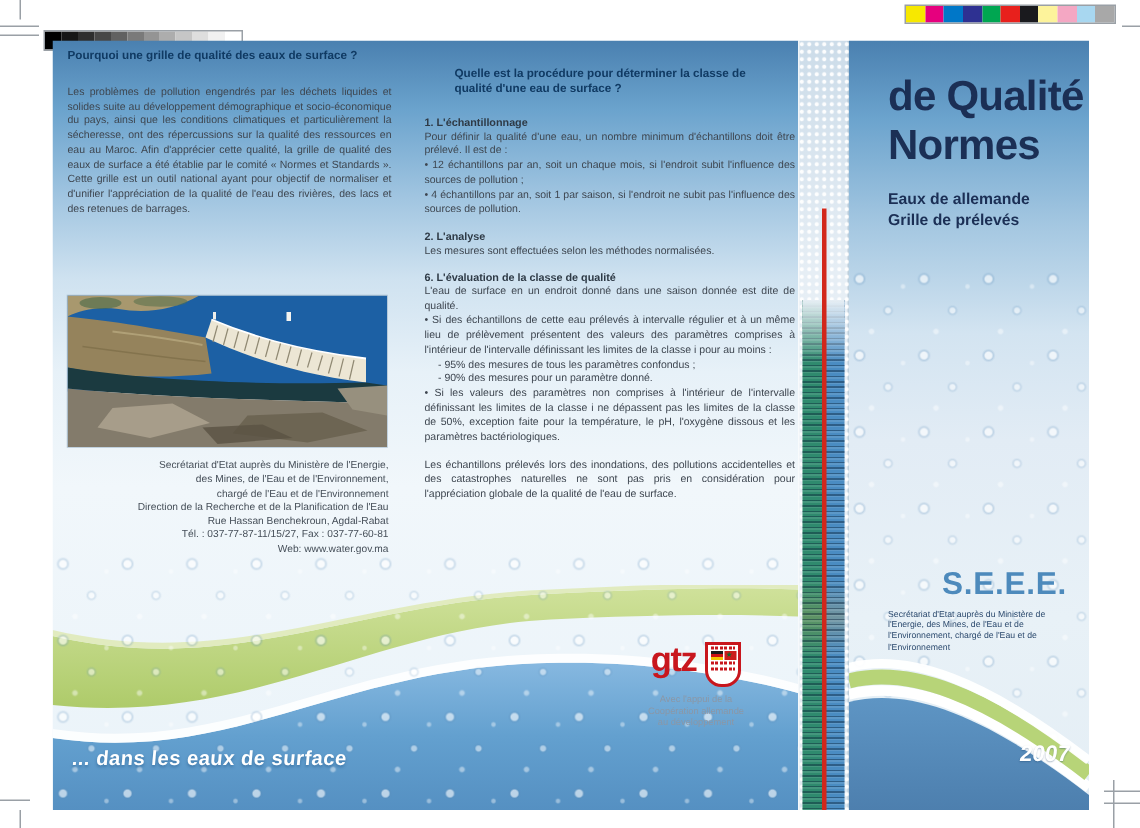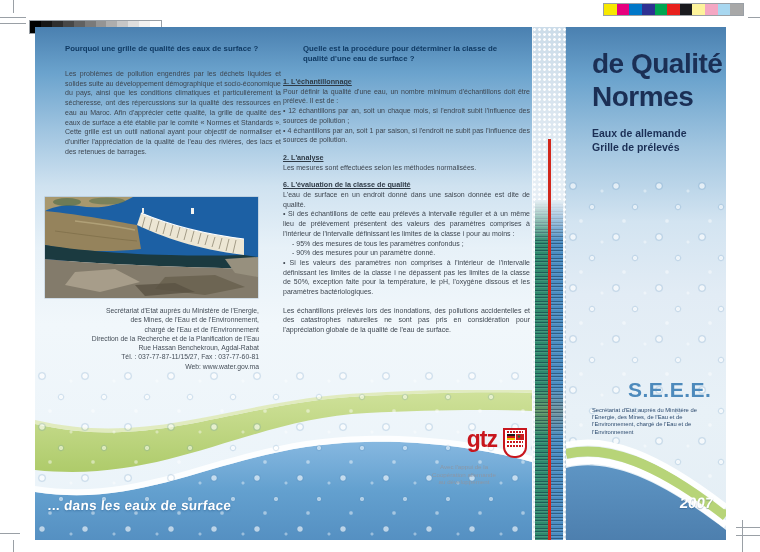--- a/index.html
+++ b/index.html
@@ -26,29 +26,29 @@
                #e7f1f8 43%,#f1f7fb 58%,#eaf3f9 100%);
   }
   .drops{
     background-image:
       radial-gradient(circle at 7px 9px, rgba(255,255,255,.60) 0 2.2px, rgba(90,140,185,.25) 3.2px, transparent 4.6px),
       radial-gradient(circle at 26px 30px, rgba(255,255,255,.50) 0 1.6px, rgba(90,140,185,.20) 2.5px, transparent 3.8px),
       radial-gradient(circle at 15px 44px, rgba(255,255,255,.45) 0 1.2px, transparent 2.4px),
       radial-gradient(circle at 36px 14px, rgba(255,255,255,.40) 0 1px, transparent 2px);
     background-size:43px 51px;
   }
-  .col-left{position:absolute;left:10px;top:17px;width:216px;margin-left:20px;}
+  .col-left{position:absolute;left:10px;top:5px;width:216px;}
   .col-mid{position:absolute;left:248px;top:17px;width:247px;}
   .h-col{
     font-size:7.8px;font-weight:bold;color:#103a63;line-height:10px;
     margin:0 0 15px 0;white-space:nowrap;
   }
   .h-col.wrap{white-space:normal;width:210px;margin-bottom:13px;margin-left:20px;}
   .body-txt{font-size:7px;line-height:9.7px;color:#3e4650;text-align:justify;margin:0;}
-  .subhead{font-size:7.2px;font-weight:bold;color:#2e3a46;line-height:9.7px;margin-top:8px;text-decoration:underline;}
+  .subhead{font-size:7.2px;font-weight:bold;color:#2e3a46;line-height:9.7px;margin-top:8px;}
   .indent{padding-left:9px;text-align:left;}
   .gap-top{margin-top:9px;}
 
   .photo{
     position:absolute;left:10px;top:170px;width:213px;height:101px;overflow:hidden;
     box-shadow:0 0 0 .5px rgba(120,150,175,.5);
   }
   .address{
     position:absolute;left:10px;top:279px;width:214px;text-align:right;
     font-size:6.8px;line-height:9.3px;color:#454e58;
@@ -59,21 +59,21 @@
   .inner-drops{position:absolute;left:0;top:340px;width:497px;height:173px;pointer-events:none;}
 
   .banner{
     position:absolute;left:13px;top:471px;
     font-size:13.5px;font-weight:bold;color:#ffffff;letter-spacing:.3px;
     transform:skewX(-5deg);text-shadow:0 1px 2px rgba(25,75,125,.45);
   }
 
   
   .gtz{position:absolute;left:366px;top:401px;width:126px;text-align:center;}
-  .gtz-row{display:flex;align-items:flex-start;justify-content:flex-end;gap:6px;}
+  .gtz-row{display:flex;align-items:flex-start;justify-content:center;gap:6px;}
   .gtz-logo{font-size:23px;font-weight:bold;color:#c8161d;line-height:22px;letter-spacing:-1px;}
   .badge{width:24px;height:30px;border:2px solid #c8161d;border-radius:0 0 11px 11px;background:#fff;box-sizing:border-box;}
   .tline{height:2px;margin:1px 2px;background:repeating-linear-gradient(90deg,#c8161d 0 2px,transparent 2px 3px);}
   .flags{display:flex;justify-content:center;gap:1px;margin-top:1px;}
   .flag-de{width:8px;height:6px;background:linear-gradient(180deg,#1a1a1a 0 33%,#cc1212 33% 66%,#f3c500 66%);}
   .flag-ma{width:8px;height:6px;background:#cc1c1c;position:relative;}
   .flag-ma::after{content:"★";position:absolute;left:1.2px;top:-1.5px;font-size:5px;color:#0c6b2f;}
   .gtz-cap{margin-top:5px;font-size:6.2px;line-height:7.6px;color:#8b97a6;}
 
   

